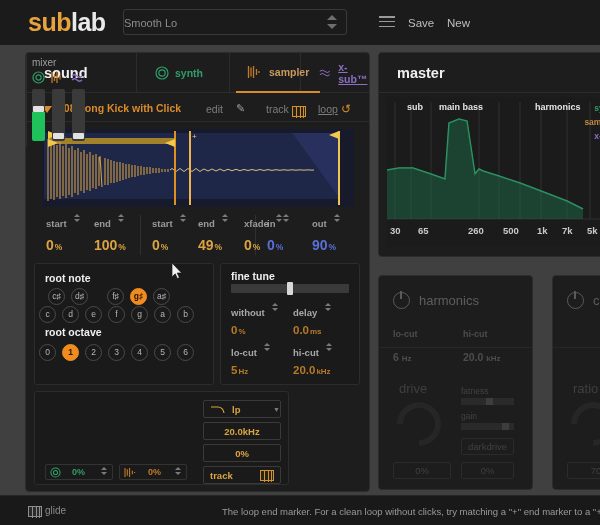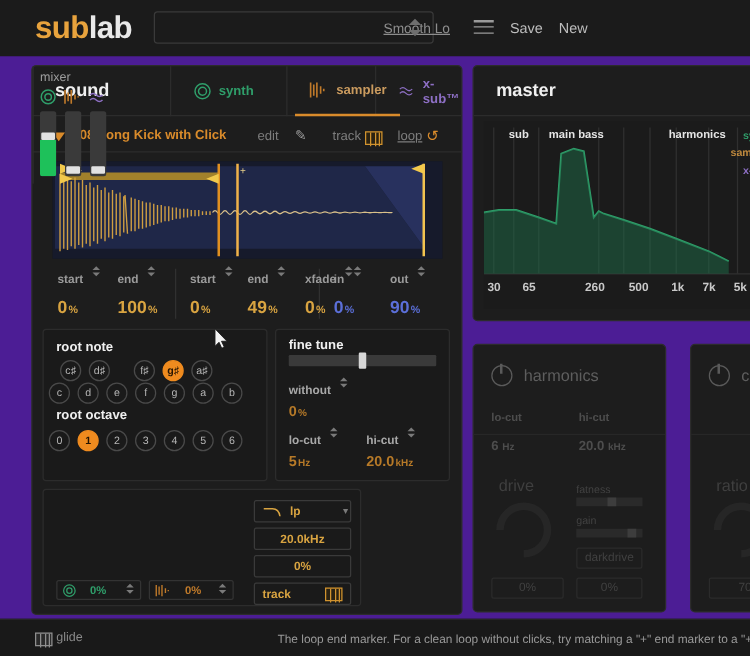--- a/index.html
+++ b/index.html
@@ -2,29 +2,29 @@
 <html><head>
 <meta charset="utf-8">
 <style>
   * { box-sizing: border-box; margin:0; padding:0; }
   html,body{
     width:600px; height:525px; overflow:hidden;
     background:#121212;
     font-family:"Liberation Sans", sans-serif;
     -webkit-font-smoothing:antialiased;
   }
-  .app{position:relative;width:600px;height:525px;background:#4c1d95;}
+  .app{position:relative;width:600px;height:525px;background:#404040;}
 
   
   .topbar{position:absolute;left:0;top:0;width:600px;height:45px;background:#1b1b1b;}
   .logo{position:absolute;left:28px;top:8px;font-size:25px;font-weight:bold;letter-spacing:-0.5px;}
   .logo .sub{color:#e8a33d;}
   .logo .lab{color:#e9e9e9;}
   .preset{position:absolute;left:123px;top:9px;width:224px;height:26px;border:1px solid #3a3a3a;border-radius:3px;background:#1b1b1b;}
-  .preset .pname{position:absolute;left:12px;top:0;width:224px;height:26px;line-height:26px;text-align:right;color:#8d8d8d;font-size:11px;text-decoration:underline;}
+  .preset .pname{position:absolute;left:0;top:0;width:224px;height:26px;line-height:26px;text-align:left;color:#8d8d8d;font-size:11px;}
   .spin{position:absolute;right:8px;top:5px;width:11px;height:16px;}
   .spin i{display:block;width:0;height:0;border-left:5px solid transparent;border-right:5px solid transparent;}
   .spin .up{border-bottom:5px solid #6e6e6e;margin-bottom:4px;}
   .spin .dn{border-top:5px solid #6e6e6e;}
   .hamb{position:absolute;left:379px;top:16px;width:16px;height:12px;}
   .hamb span{display:block;height:1.6px;background:#9a9a9a;margin-bottom:3.2px;}
   .tb-btn{position:absolute;top:17px;color:#bdbdbd;font-size:11.5px;}
   .tb-save{left:408px;} .tb-new{left:447px;}
 
   
@@ -33,21 +33,21 @@
   
   .sound{left:25px;top:52px;width:345px;height:440px;}
   .sound-head{position:absolute;left:0;top:0;width:343px;height:40px;border-bottom:1px solid #2c2c2c;}
   .sound-title{position:absolute;left:18px;top:12px;color:#f0f0f0;font-size:14.5px;font-weight:bold;}
   .vdiv{position:absolute;top:0;width:1px;height:40px;background:#2c2c2c;}
   .tab{position:absolute;top:0;height:40px;display:flex;align-items:center;gap:6px;padding:0 11px;cursor:pointer;}
   .tab .lbl{font-size:10.5px;font-weight:bold;}
   .tab.active{border-bottom:2px solid #d98b2b;}
   .t-synth{left:118px;} .t-synth .lbl{color:#2f9e6a;}
   .t-samp{left:210px;} .t-samp .lbl{color:#c99a5e;}
-  .t-xsub{left:282px;} .t-xsub .lbl{color:#8d6fc4;}
+  .t-xsub{left:282px;} .t-xsub .lbl{color:#8d6fc4;text-decoration:underline;}
 
   .sub-bar{position:absolute;left:0;top:41px;width:343px;height:28px;border-bottom:1px solid #2c2c2c;}
   .caret{position:absolute;left:16px;top:12px;width:0;height:0;border-left:5.5px solid transparent;border-right:5.5px solid transparent;border-top:7px solid #d98b2b;}
   .smpname{position:absolute;left:32px;top:8px;color:#d98b2b;font-size:10.5px;font-weight:bold;}
   .sb-lbl{position:absolute;top:9px;color:#7d7d7d;font-size:10.5px;}
   .sb-edit{left:180px;} .sb-track{left:240px;} .sb-loop{left:292px;text-decoration:underline;}
   .pencil{position:absolute;left:210px;top:8px;color:#9b9b9b;font-size:11px;}
   .kbd{display:inline-block;width:14px;height:11px;border:1px solid #d1932f;background:#2a2212;position:relative;}
   .kbd::before{content:"";position:absolute;left:3px;top:0;width:1px;height:11px;background:#d1932f;}
   .kbd::after{content:"";position:absolute;left:7px;top:0;width:1px;height:11px;background:#d1932f;box-shadow:3px 0 0 #d1932f;}
@@ -309,20 +309,25 @@
 
     <div class="block ftblk">
       <div class="blab" style="left:10px;top:6px">fine tune</div>
       <div class="slider">
           <div class="thumb"></div>
         </div>
       <div class="ft" style="left:10px;top:38px">
         <span class="ftl">without</span>
         <span class="sp2"><i class="up"></i><i class="dn"></i></span>
         <span class="ftv"><span>0</span><span class="ftu">%</span></span>
+      </div>
+      <div class="ft" style="left:72px;top:38px">
+        <span class="ftl">delay</span>
+        <span class="sp2"><i class="up"></i><i class="dn"></i></span>
+        <span class="ftv"><span>0.0</span><span class="ftu">ms</span></span>
       </div>
       <div class="ft" style="left:10px;top:78px">
         <span class="ftl">lo-cut</span>
         <span class="sp2"><i class="up"></i><i class="dn"></i></span>
         <span class="ftv"><span>5</span><span class="ftu">Hz</span></span>
       </div>
       <div class="ft" style="left:72px;top:78px">
         <span class="ftl">hi-cut</span>
         <span class="sp2"><i class="up"></i><i class="dn"></i></span>
         <span class="ftv"><span>20.0</span><span class="ftu">kHz</span></span>

